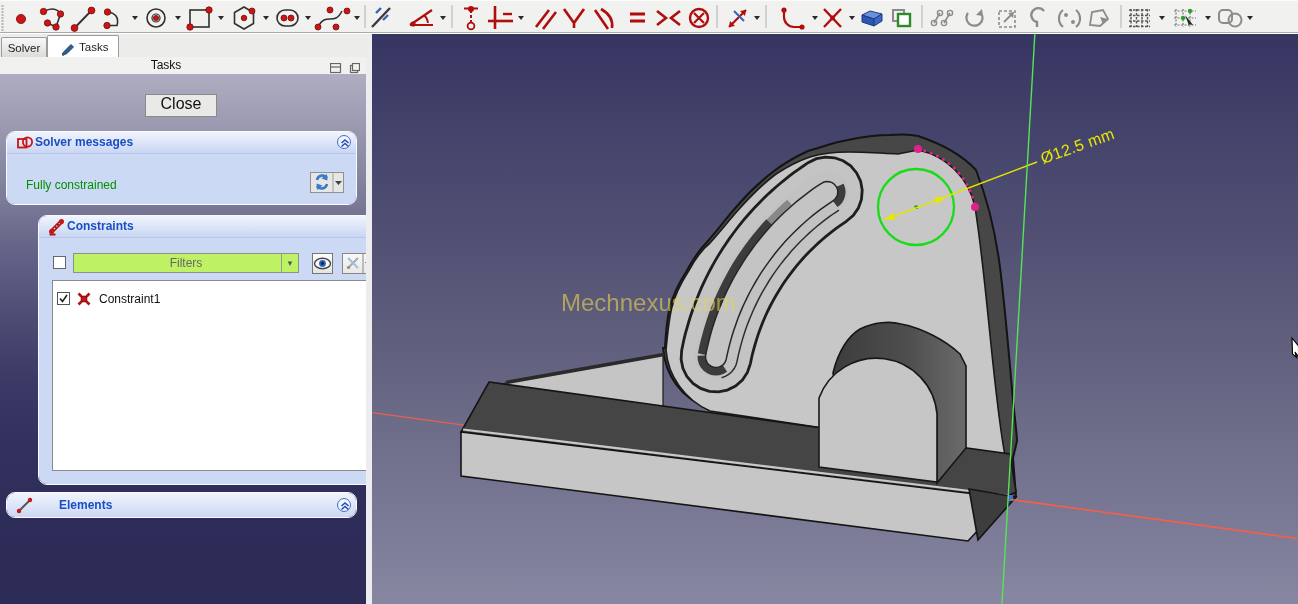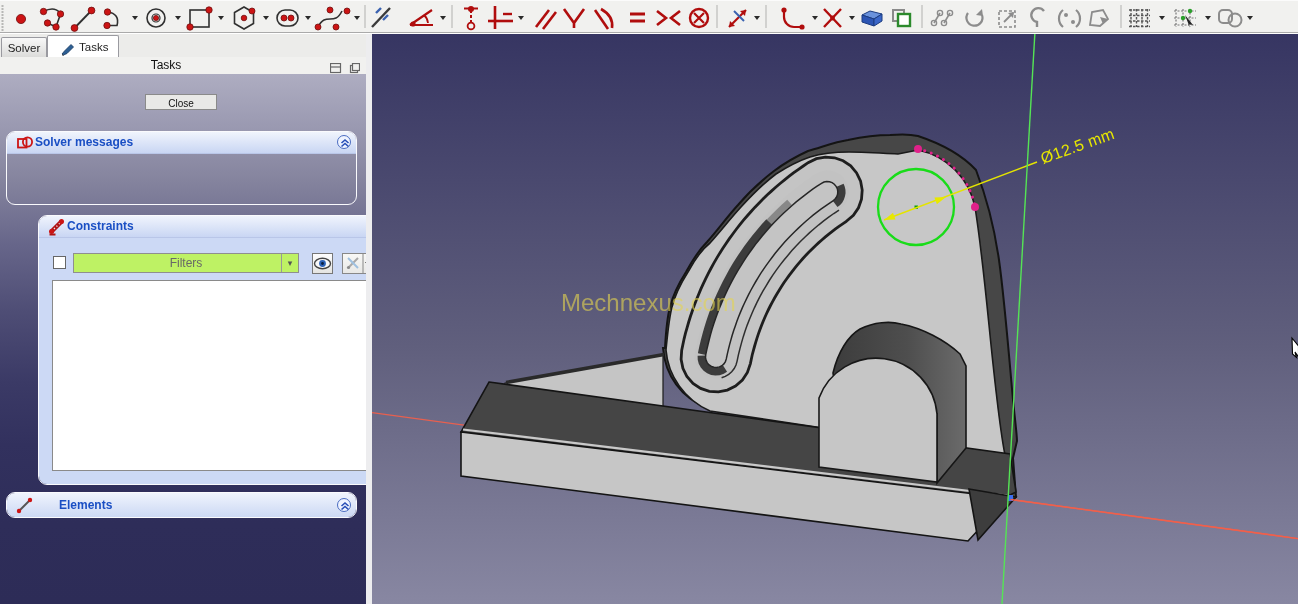--- a/index.html
+++ b/index.html
@@ -11,22 +11,22 @@
 #tabbar{position:absolute;left:0;top:0;width:366px;height:23px;background:#ececea;}
 .tab{position:absolute;box-sizing:border-box;font-size:11.5px;color:#222;text-align:center;}
 #tab-model{left:1px;top:3px;width:46px;height:20px;background:linear-gradient(#f8f8f8,#dcdcda);
  border:1px solid #9a9aa0;border-bottom:none;border-radius:2px 2px 0 0;line-height:20px;}
 #tab-tasks{left:47px;top:1px;width:70px;height:22px;background:#ffffff;
  border:1px solid #9a9aa0;border-bottom:none;border-radius:2px 2px 0 0;line-height:22px;text-align:left;padding-left:31px;box-sizing:content-box;width:39px;}
 #titlebar{position:absolute;left:0;top:23px;width:366px;height:17px;background:#f1f1ef;}
 #titlebar .ttl{position:absolute;left:0;top:1px;width:332px;text-align:center;font-size:12px;color:#111;}
 #pbody{position:absolute;left:0;top:40px;width:366px;height:530px;
  background:linear-gradient(180deg,#aeadc1 0%,#9a99b1 10%,#85849e 20%,#67668a 32%,#4e4d75 45%,#3b3a66 58%,#32315e 70%,#2e2d59 85%,#2d2c57 100%);}
-#closebtn{position:absolute;left:145px;top:20px;width:72px;height:16px;background:#e9e9e7;
- border:1px solid #8a8a8a;box-sizing:border-box;font-size:10px;text-align:center;line-height:17px;color:#111;}
+#closebtn{position:absolute;left:145px;top:20px;width:72px;height:23px;background:#e9e9e7;
+ border:1px solid #8a8a8a;box-sizing:border-box;font-size:16px;text-align:center;line-height:17px;color:#111;}
 .tbox{position:absolute;left:6px;width:351px;border:1px solid #fafafd;border-radius:9px;
  box-sizing:border-box;overflow:hidden;}
 .thead{position:relative;height:21px;background:linear-gradient(#f0f4fd,#c9d6f3);
  border-bottom:1px solid #b9c6e8;}
 .thead .ttext{position:absolute;left:28px;top:3px;font-size:12px;font-weight:bold;color:#1a4fc4;}
 .tcontent{background:#ccd9f5;}
 .chev{position:absolute;right:5px;top:3px;width:14px;height:14px;border-radius:8px;
  border:1px solid #4a6cc0;background:#eef3ff;box-sizing:border-box;}
 .chev svg{position:absolute;left:1px;top:1px;}
 #solverbox{top:57px;height:74px;}
@@ -198,20 +198,31 @@
                 <rect x="2" y="5" width="8.5" height="8.5" fill="none" stroke="#cc1414" stroke-width="1.8"></rect>
                 <circle cx="11.5" cy="8" r="4.6" fill="none" stroke="#cc1414" stroke-width="1.8"></circle>
               </svg></span>
     <span class="ttext">Solver messages</span>
     <span class="chev">
               <svg width="12" height="12">
                 <path d="M 2.5,6 L 6,3 L 9.5,6" fill="none" stroke="#2a50b8" stroke-width="1.6"></path>
                 <path d="M 2.5,9.5 L 6,6.5 L 9.5,9.5" fill="none" stroke="#2a50b8" stroke-width="1.6"></path>
               </svg>
             </span></div>
+   <div class="tcontent" style="height:52px;position:relative;">
+     <div id="fully">Fully constrained</div>
+     <div id="updbtn"><svg width="32" height="19">
+                <path d="M 6,7 A 5.5,5.5 0 0 1 16,5" fill="none" stroke="#3a7ad0" stroke-width="2.6"></path>
+                <path d="M 16,1 L 16.5,7.5 L 10.5,5.5 Z" fill="#3a7ad0"></path>
+                <path d="M 16,11 A 5.5,5.5 0 0 1 6,13" fill="none" stroke="#3a7ad0" stroke-width="2.6"></path>
+                <path d="M 6,17 L 5.5,10.5 L 11.5,12.5 Z" fill="#3a7ad0"></path>
+                <line x1="22" y1="0" x2="22" y2="19" stroke="#a0a0a0" stroke-width="1"></line>
+                <path d="M 24,8 L 31,8 L 27.5,12 Z" fill="#444"></path>
+              </svg></div>
+   </div>
   </div>
   <div class="tbox" id="constrbox">
    <div class="thead"><span class="ticon" id="ic-constr"><svg width="18" height="18" style="position:absolute;left:9px;top:2px">
                 <line x1="3.5" y1="13.5" x2="13.5" y2="3.5" stroke="#b01414" stroke-width="4.4"></line>
                 <line x1="3.5" y1="13.5" x2="13.5" y2="3.5" stroke="#e8e8e8" stroke-width="1.4" stroke-dasharray="1.3,2.2"></line>
                 <circle cx="3.5" cy="13.5" r="2.5" fill="#cc1414"></circle>
                 <circle cx="13.5" cy="3.5" r="2.5" fill="#cc1414"></circle>
                 <line x1="1.5" y1="16.5" x2="7.5" y2="16.5" stroke="#b01414" stroke-width="1.8"></line>
               </svg></span>
     <span class="ttext">Constraints</span>
@@ -230,20 +241,33 @@
                 <circle cx="9.5" cy="9.5" r="1.4" fill="#0a2040"></circle>
               </svg></div>
      <div id="setbtn"><svg width="32" height="19">
                 <line x1="5" y1="14" x2="15" y2="4" stroke="#a8a8a8" stroke-width="2"></line>
                 <line x1="5" y1="4" x2="15" y2="14" stroke="#9ec0e0" stroke-width="2"></line>
                 <circle cx="5.5" cy="13.5" r="1.6" fill="#8a8a8a"></circle>
                 <line x1="20" y1="0" x2="20" y2="19" stroke="#888" stroke-width="1"></line>
                 <path d="M 22,8 L 30,8 L 26,12.5 Z" fill="#222"></path>
               </svg></div>
      <div id="clist">
+       <div class="crow" style="top:4px;">
+                <span class="cbx" style="position:absolute;left:4px;top:7px;">
+                  <svg width="13" height="13" style="position:absolute">
+                    <rect x="0.5" y="0.5" width="12" height="12" fill="#fff" stroke="#555" stroke-width="1"></rect>
+                    <path d="M 3,6.5 L 5.5,9.5 L 10,3" fill="none" stroke="#222" stroke-width="1.6"></path>
+                  </svg>
+                </span>
+                <span class="cicon" style="position:absolute;left:22px;top:5px;"><svg width="18" height="18">
+                    <path d="M 3.5,3.5 L 14.5,14.5 M 14.5,3.5 L 3.5,14.5" stroke="#b01414" stroke-width="2.6"></path>
+                    <circle cx="9" cy="9" r="3" fill="#cc1414" stroke="#701010" stroke-width="0.8"></circle>
+                  </svg></span>
+                <span class="ctext">Constraint1</span>
+              </div>
      </div>
    </div>
   </div>
   <div class="tbox" id="elembox">
    <div class="thead"><span class="ticon" id="ic-elem"><svg width="18" height="18" style="position:absolute;left:9px;top:4px">
                 <line x1="3" y1="14" x2="14" y2="3" stroke="#555" stroke-width="2"></line>
                 <circle cx="3" cy="14" r="2.2" fill="#cc1414"></circle>
                 <circle cx="14" cy="3" r="2.2" fill="#cc1414"></circle>
               </svg></span>
     <span class="ttext" style="top:5px;padding-left:24px;">Elements</span>

